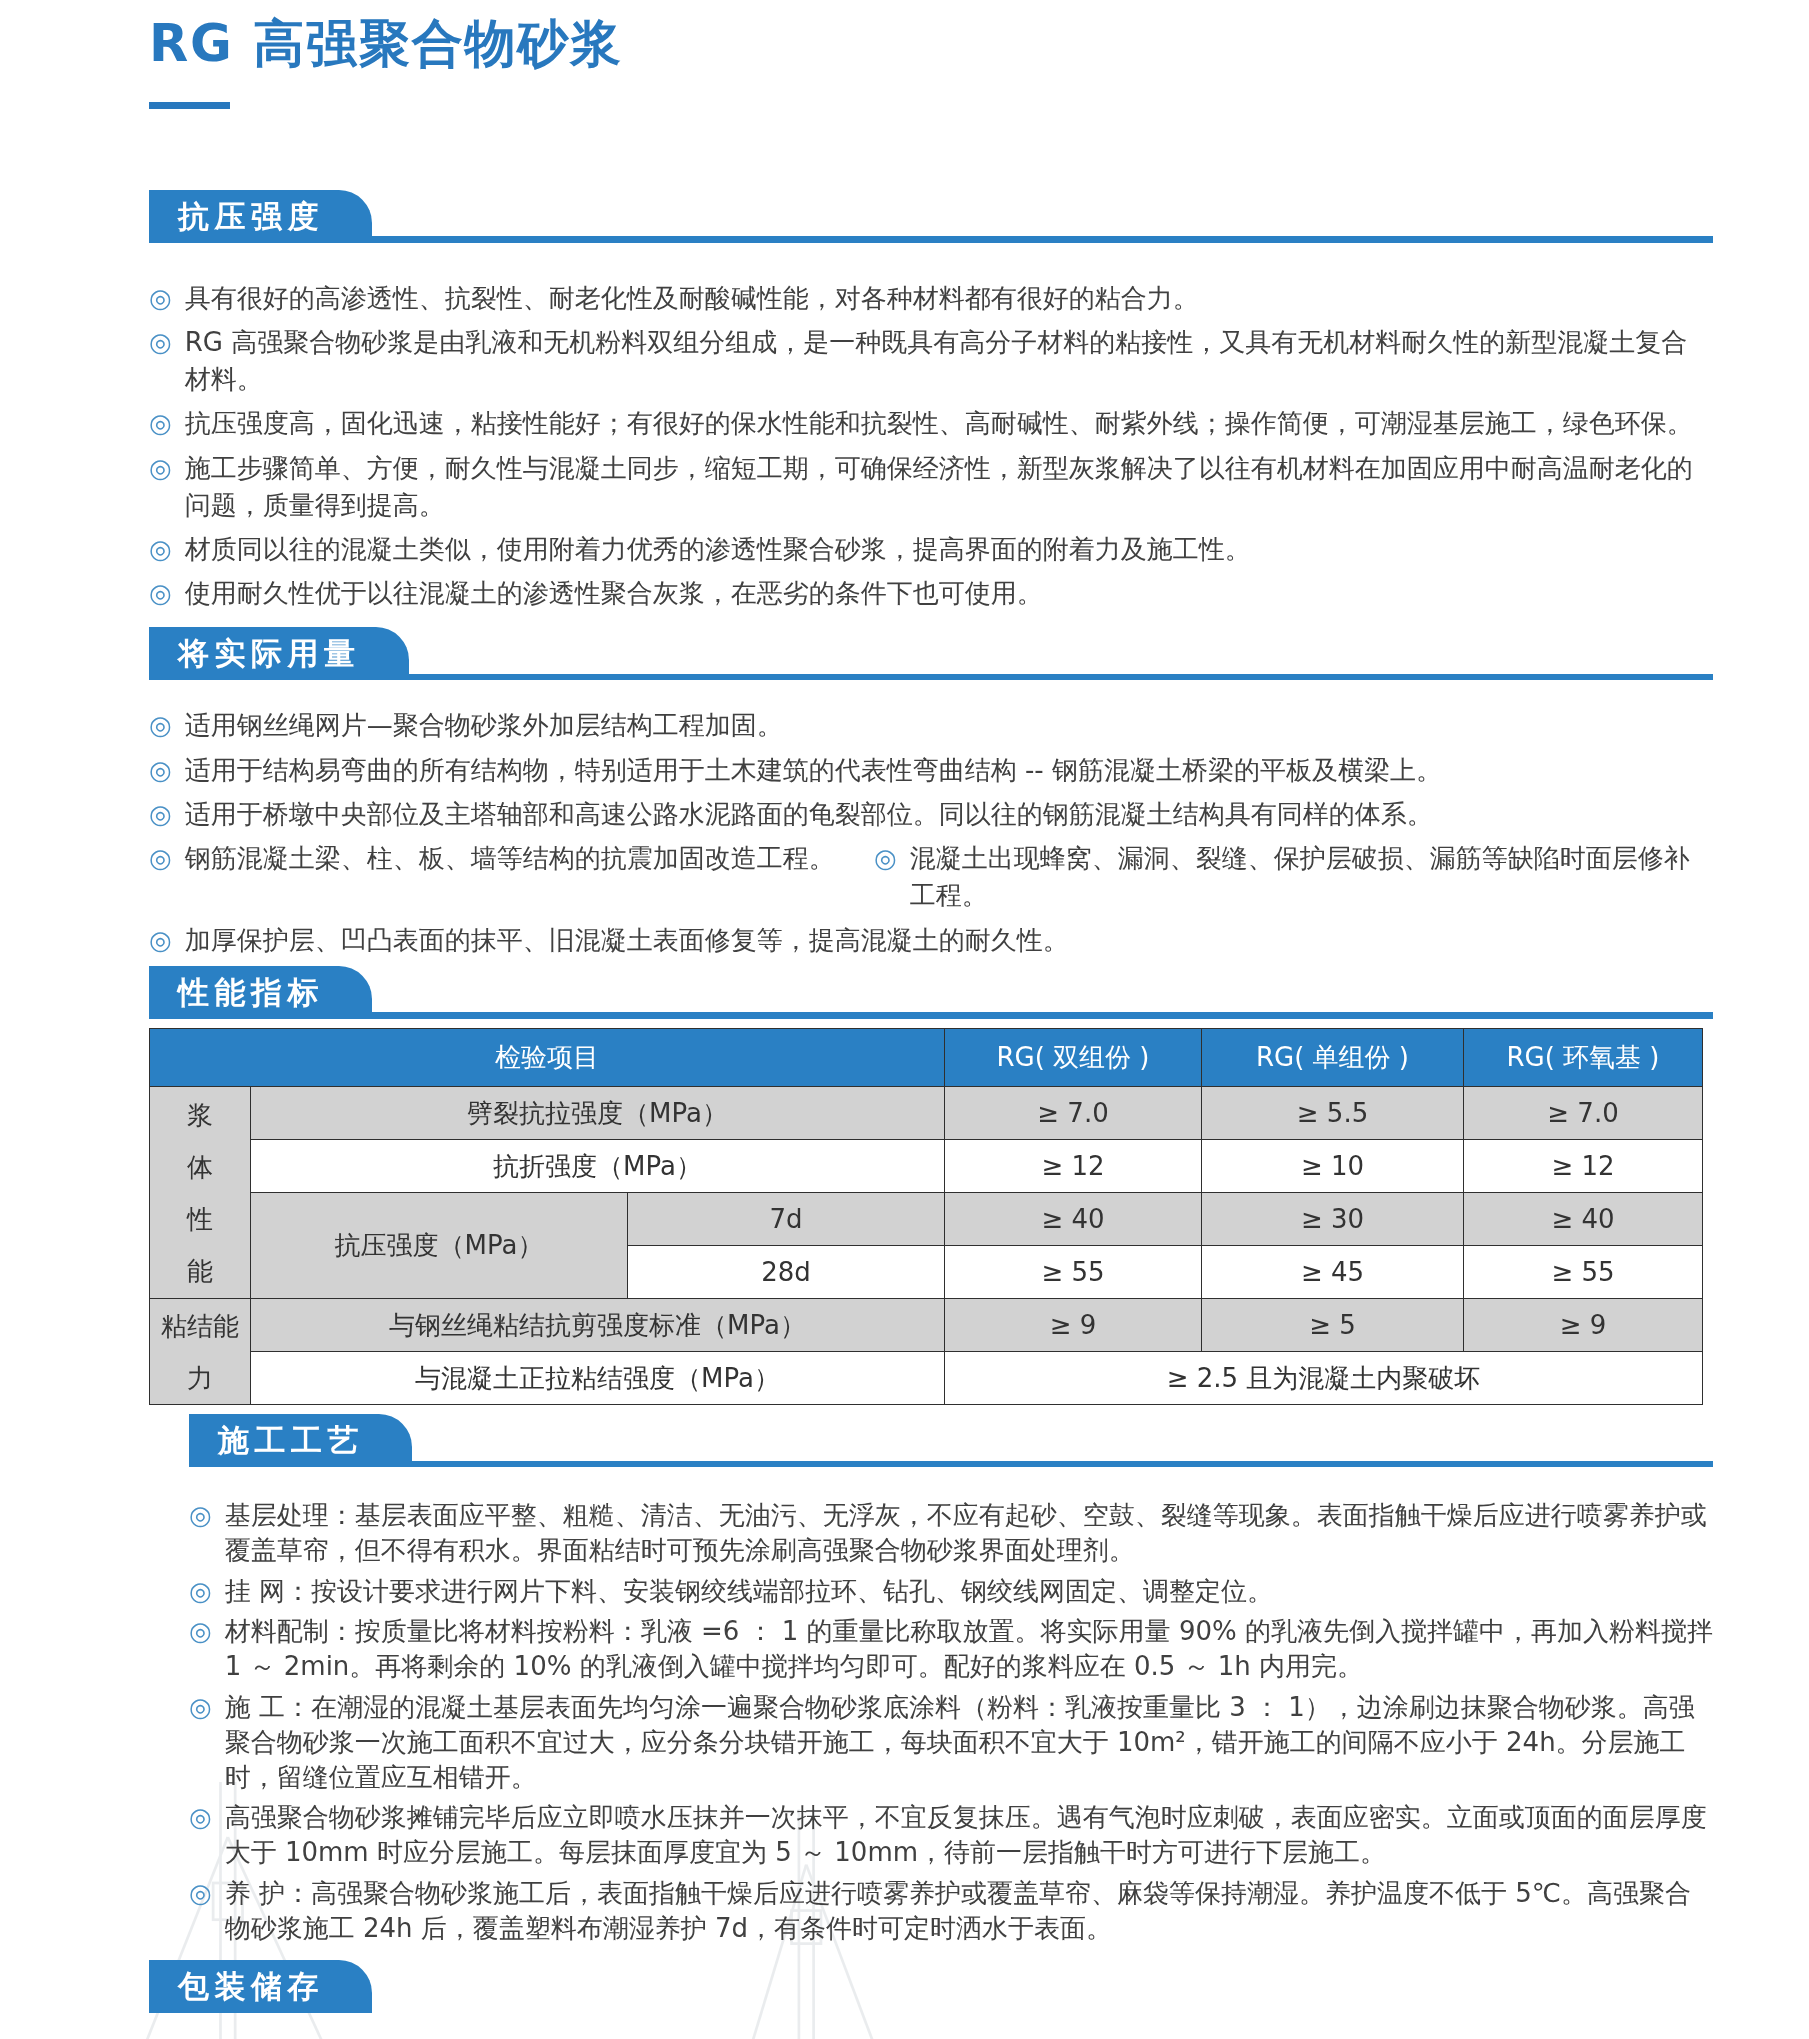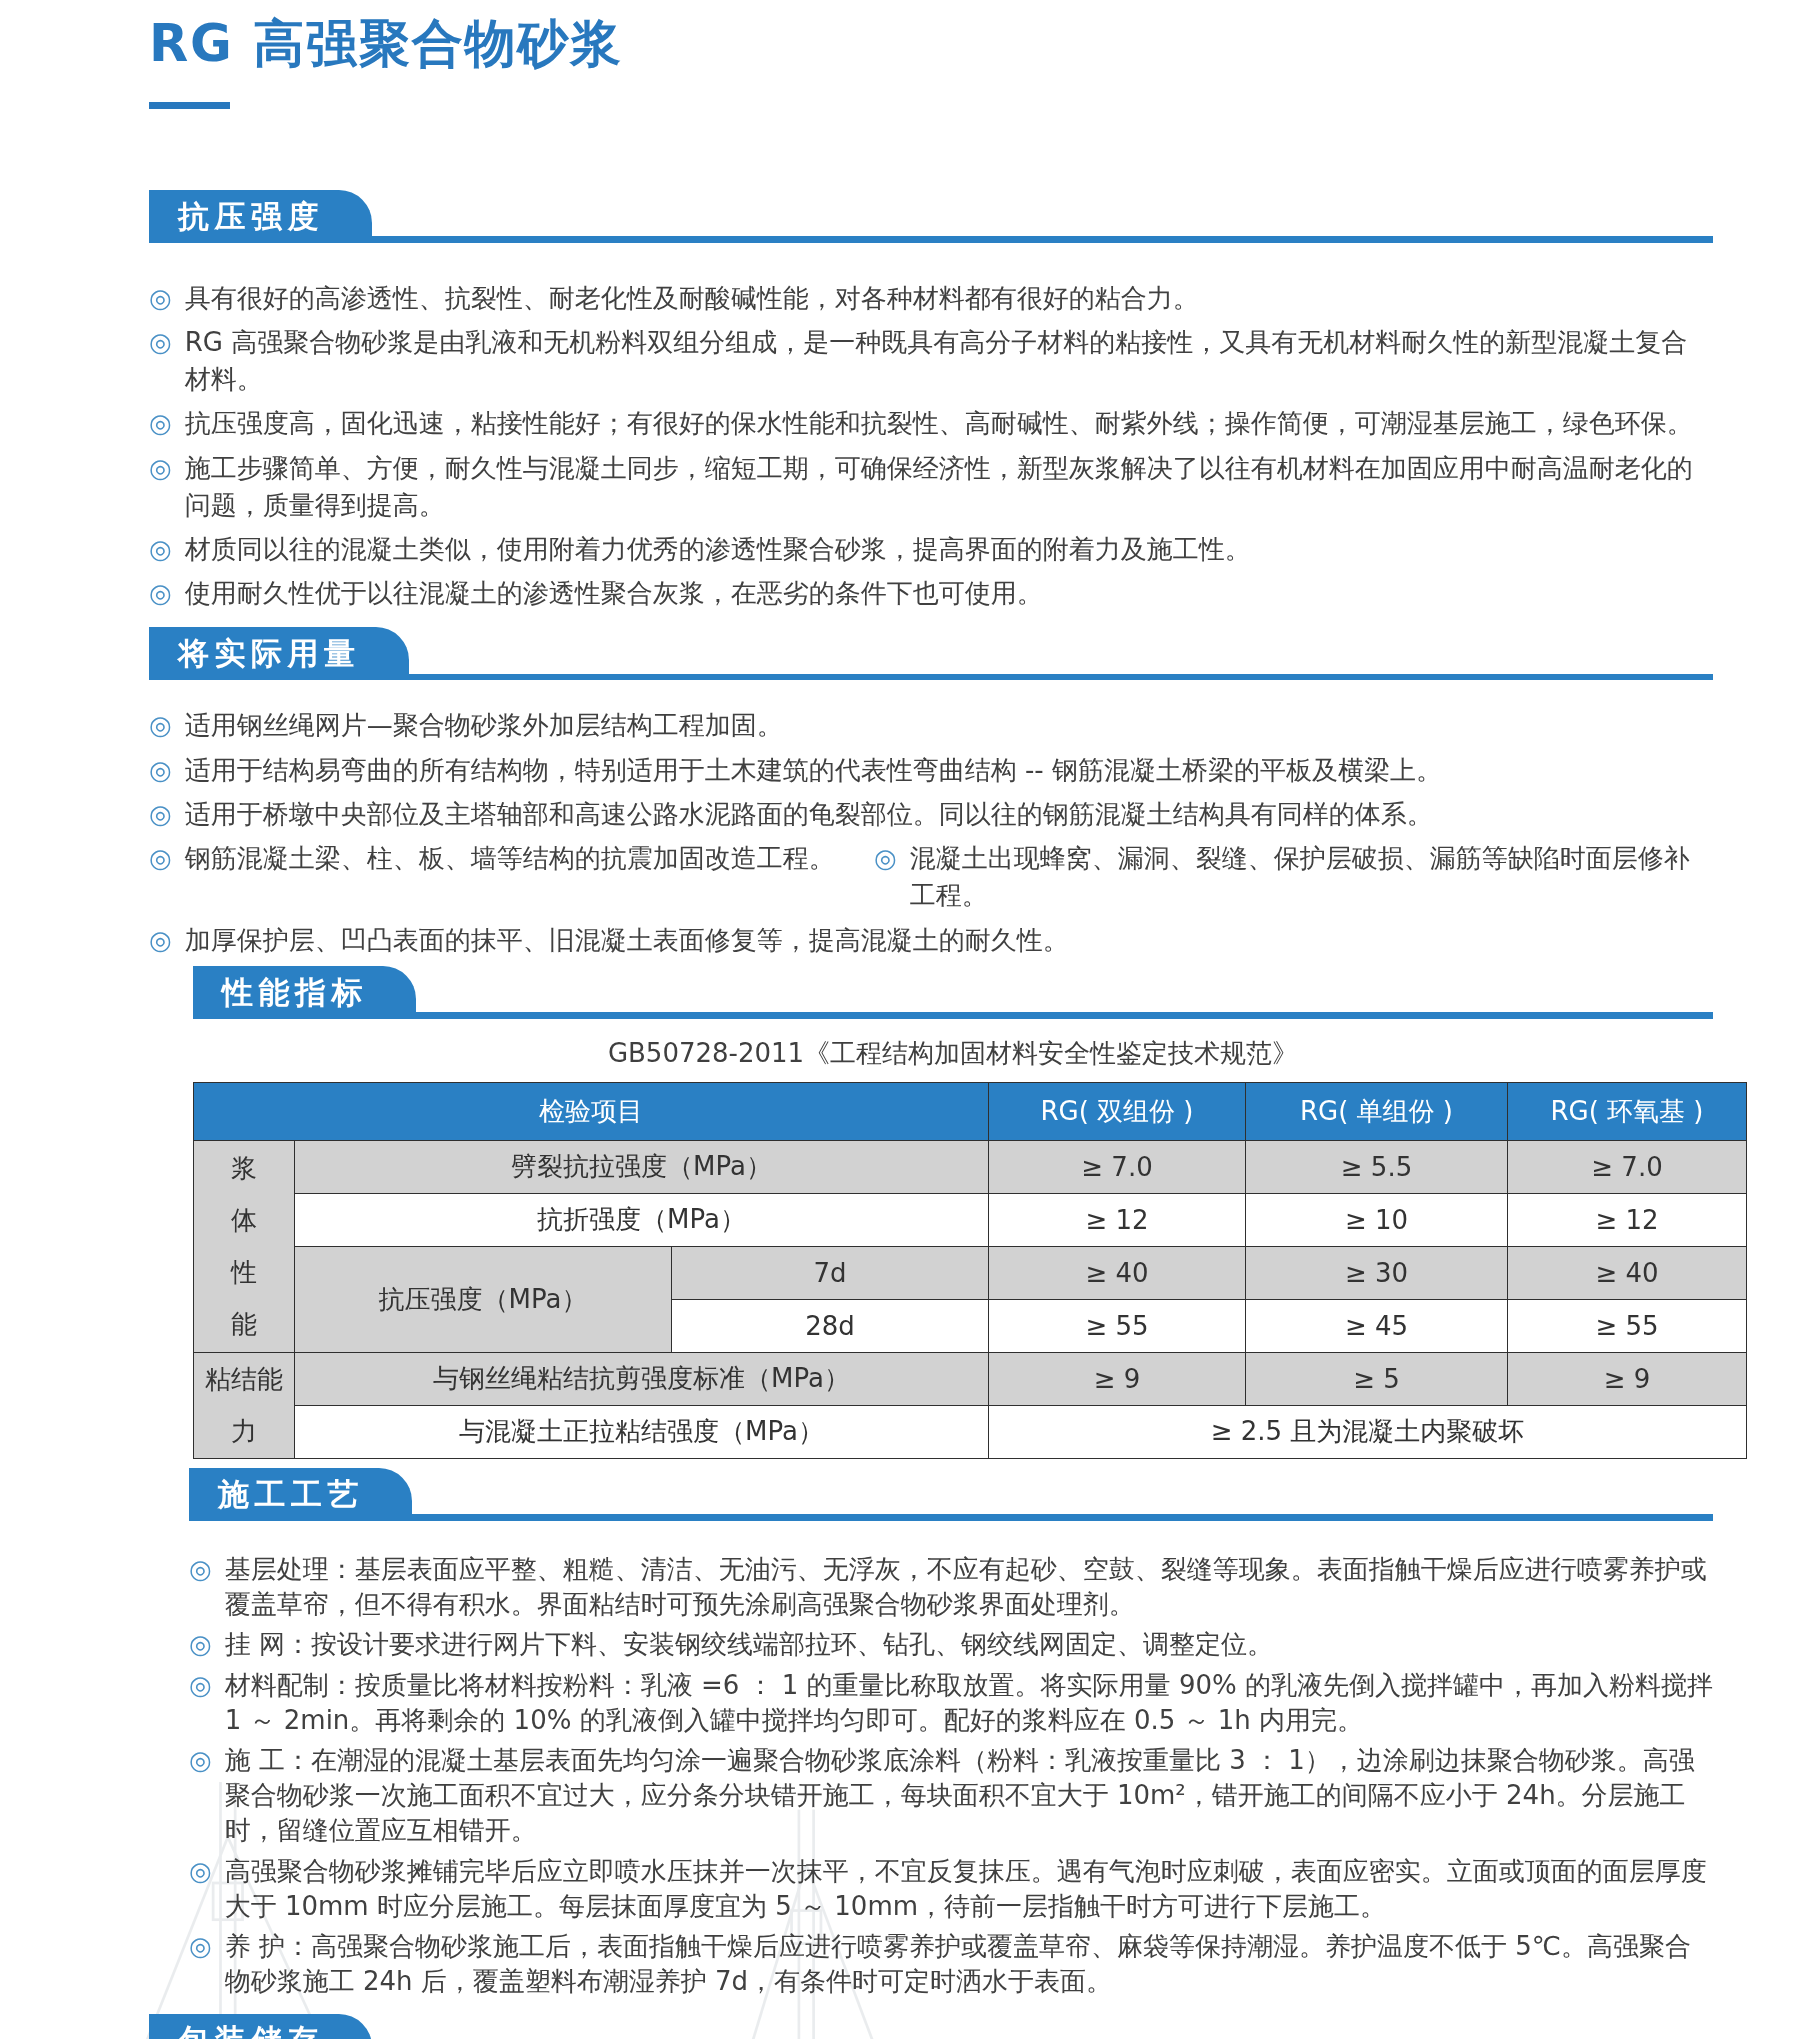--- a/index.html
+++ b/index.html
@@ -17,21 +17,21 @@
     line-height:1.15;letter-spacing:1.8px;
   }
   .title-underline{
     width:81px;height:6.4px;background:#2878be;margin-top:29px;
   }
 
   
   .section{margin-top:0;}
   .sec-features{margin-top:81px;}
   .sec-scope{margin-top:14.7px;}
-  .sec-performance{margin-top:0px;margin-left:44px;}
+  .sec-performance{margin-top:0px;}
   .sec-process{margin-top:0px;margin-left:40px;}
   .sec-packaging{margin-top:14.7px;}
   .badge{
     display:block;width:-moz-fit-content;width:fit-content;
     background:#2a80c4;color:#ffffff;
     font-size:31px;font-weight:bold;letter-spacing:5.5px;
     padding:11px 48px 11px 29px;
     border-radius:0 33px 0 0;
     line-height:1.0;
   }
@@ -169,21 +169,20 @@
         <li>
             <span class="dot">◎</span>
             <span class="btext">加厚保护层、凹凸表面的抹平、旧混凝土表面修复等，提高混凝土的耐久性。</span>
           </li>
       </ul>
     </div>
 
     <div class="section sec-performance">
       <div class="badge">性能指标</div>
       <div class="rule"></div>
-      <div class="caption">GB50728-2011《工程结构加固材料安全性鉴定技术规范》</div>
 
       <table class="perf">
         <colgroup>
           <col style="width:101px">
             <col style="width:377px">
             <col style="width:317px">
           <col style="width:257px">
             <col style="width:262px">
             <col style="width:239px">
         </colgroup>

